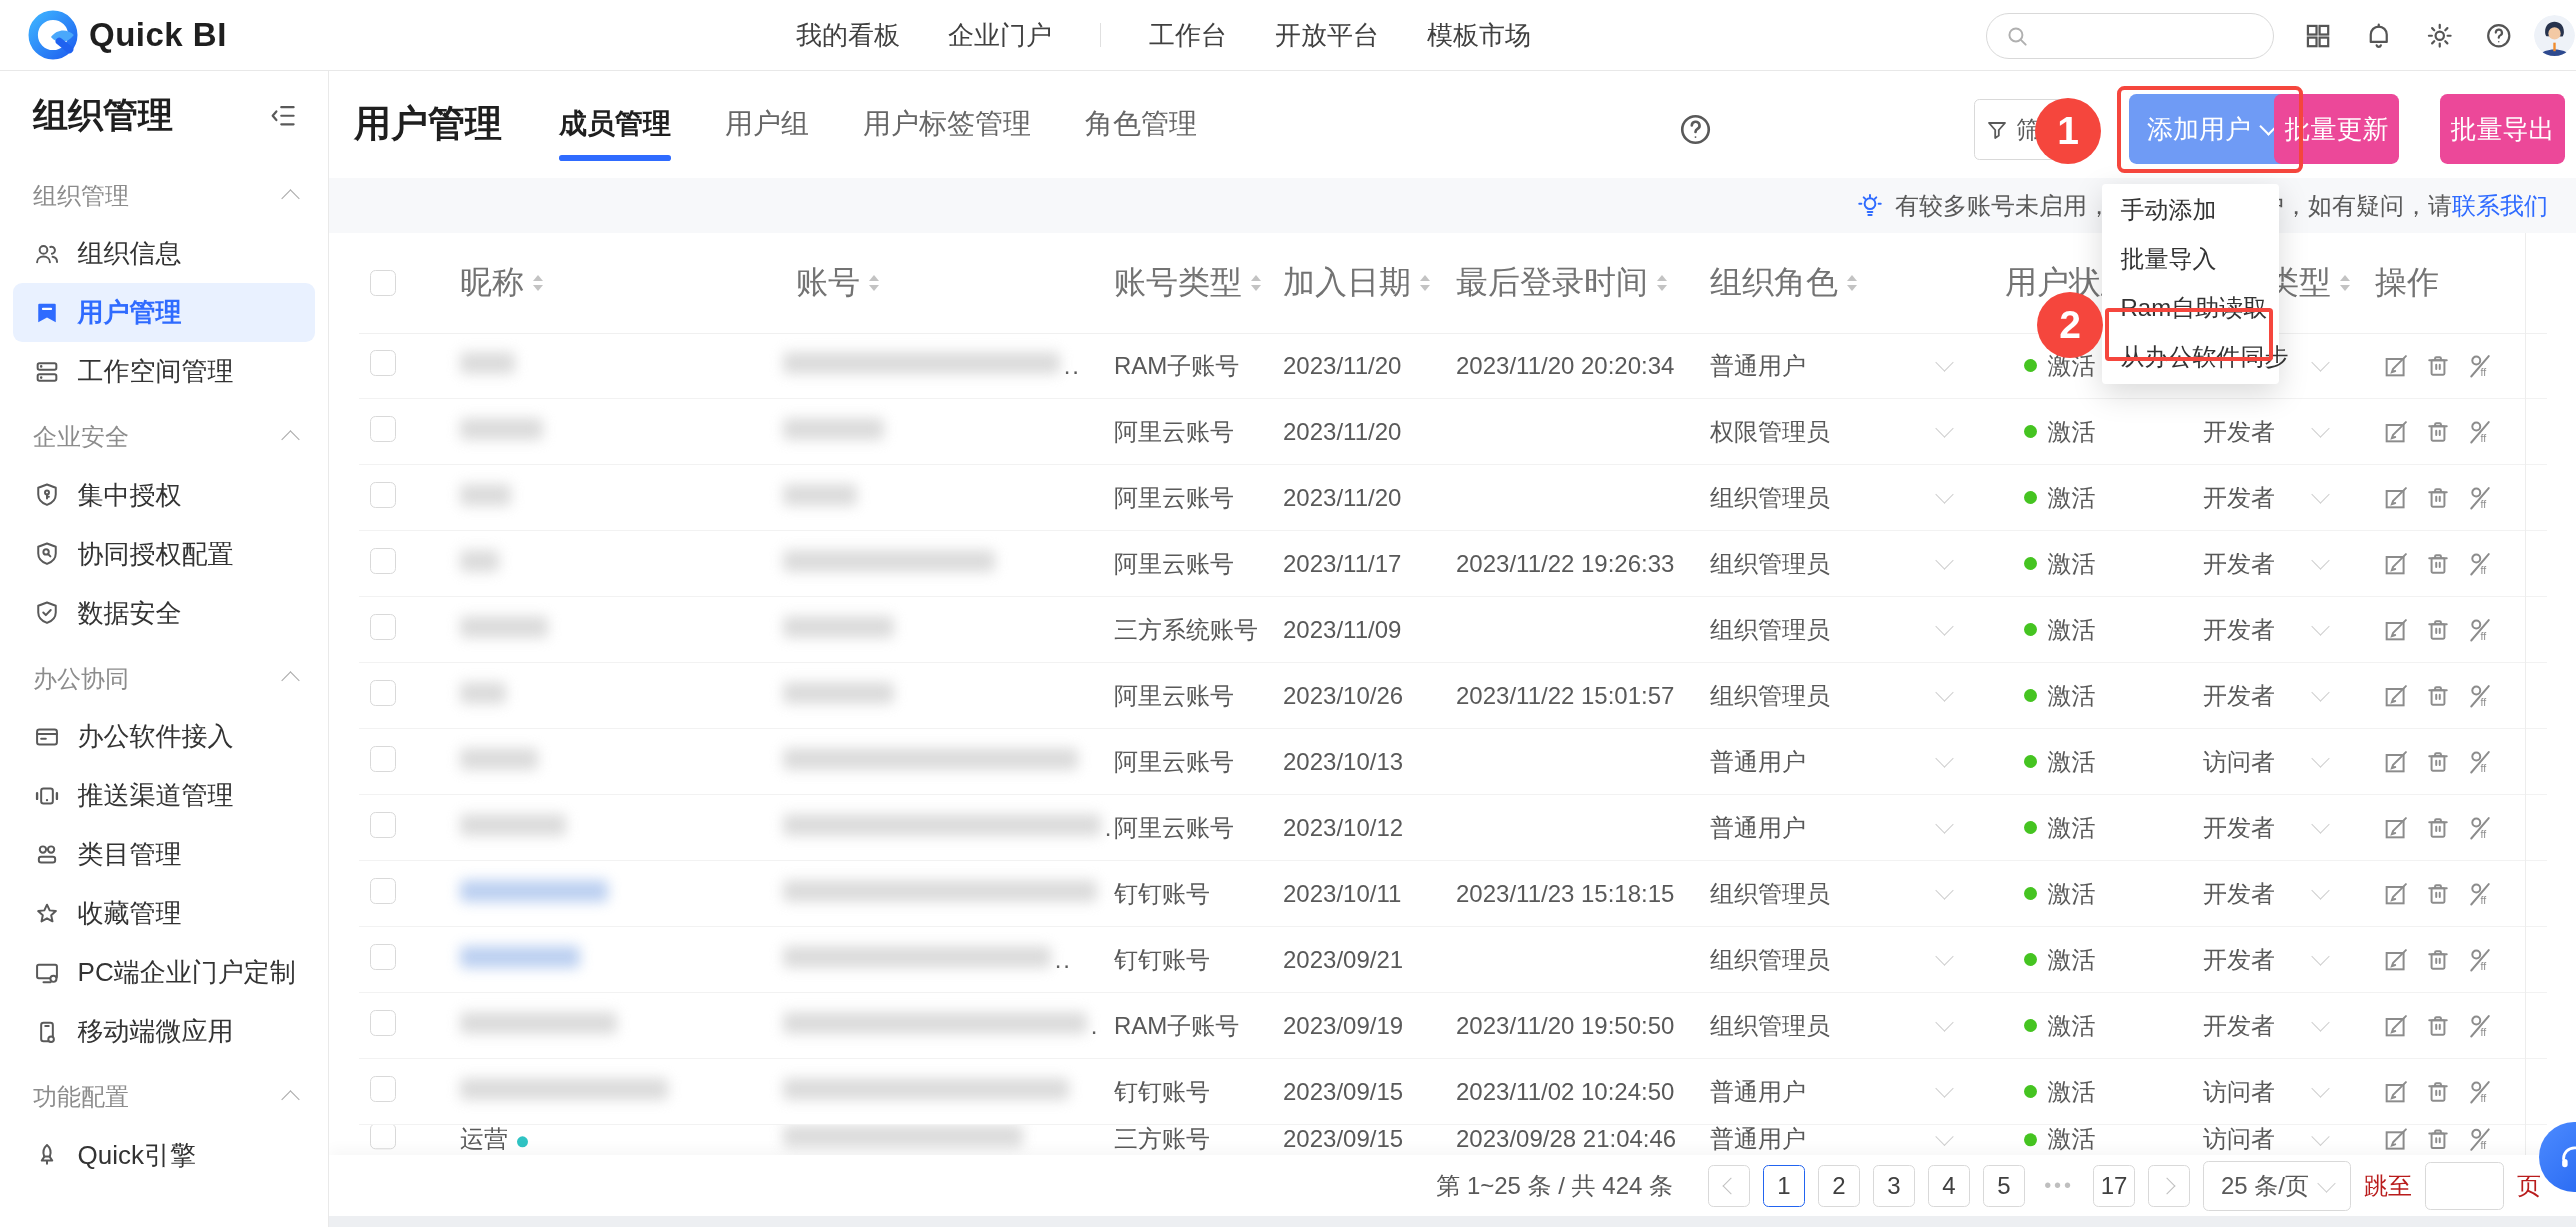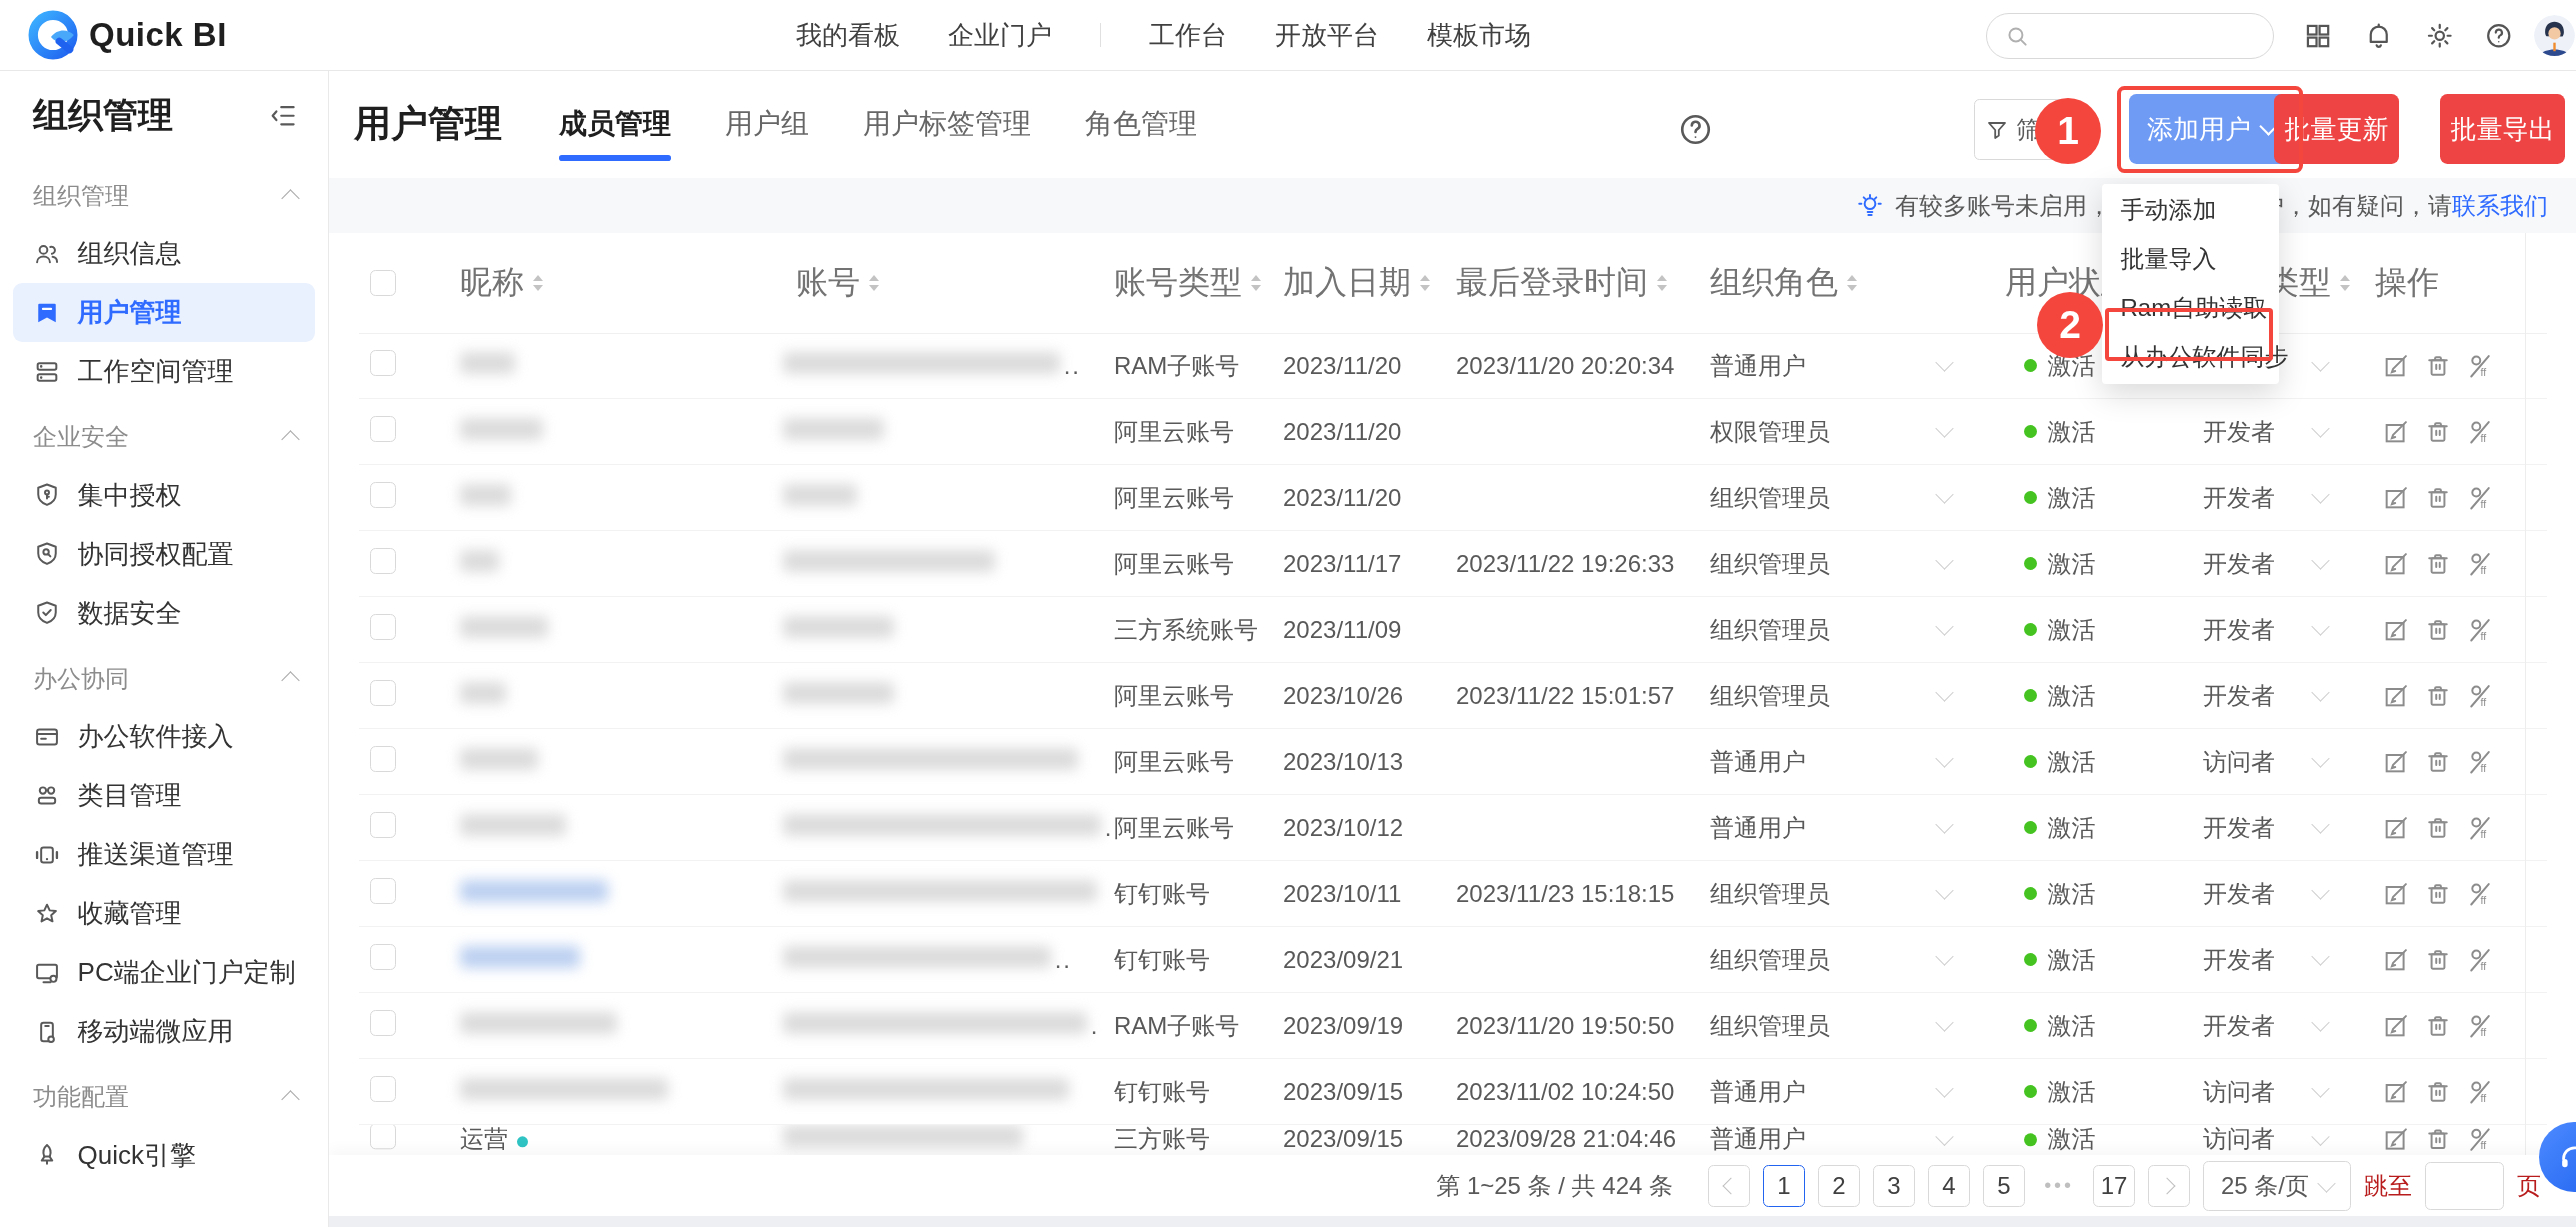--- a/index.html
+++ b/index.html
@@ -49,21 +49,21 @@
   .searchbox{left:1720px;top:100px;width:239px;height:59px;border:0.9px solid #d9d9d9;border-radius:5.5px;display:flex;align-items:center;padding-left:13px;background:#fff;}
   .searchbox .icon{width:24px;height:24px;color:#a6a6a6;}
   .searchbox input{border:none;outline:none;background:transparent;font-size:24px;color:#404040;flex:1;min-width:0;margin-left:7.4px;}
   .searchbox input::placeholder{color:#bfbfbf;}
   .filterbtn{left:1974px;top:99px;width:101px;height:61px;border:0.9px solid #d9d9d9;border-radius:5.5px;background:#fff;
              display:flex;align-items:center;justify-content:center;gap:7.4px;font-size:24px;color:#595959;cursor:pointer;}
   .filterbtn .icon{width:24px;height:24px;}
   .btn{display:flex;align-items:center;justify-content:center;color:#fff;font-size:26px;border-radius:7.4px;cursor:pointer;white-space:nowrap;}
   .addbtn{left:2129px;top:94px;width:164px;height:70px;background:#6f9bf5;gap:11px;}
   .addbtn .chev-dn{width:11px;height:11px;border-right:2.3px solid #fff;border-bottom:2.3px solid #fff;transform:rotate(45deg);margin-top:-5.5px;}
-  .bluebtn{background:#ef4444;}
+  .bluebtn{background:#ec4899;}
   .bupdate{left:2274px;top:94px;width:125px;height:70px;}
   .bexport{left:2440px;top:94px;width:125px;height:70px;}
 
   
   .notice{position:absolute;left:329px;right:0;top:178px;height:55px;background:#f7f8fa;font-size:24px;z-index:1;}
   .notice-left{position:absolute;left:54px;top:0;height:55px;display:flex;align-items:center;color:#404040;}
   .num-green{color:#30bf25;margin:0 9.2px;}
   .num-blue{color:#2f6bff;margin-left:9.2px;}
   .notice-sep{margin:0 3.7px;}
   .notice-right-a{position:absolute;left:1527px;top:0;height:55px;display:flex;align-items:center;gap:11px;color:#595959;}
@@ -297,36 +297,36 @@
           <span class="icon">
             <svg viewBox="0 0 24 24" fill="none" stroke="currentColor" stroke-width="1.7">
               <rect x="3.5" y="5.5" width="17" height="13" rx="2"></rect>
               <path d="M3.5 9.5h17M7 13.5h4" stroke-linecap="round"></path>
             </svg>
           </span>
           <span>办公软件接入</span>
         </div>
         <div class="side-item">
           <span class="icon">
+            <svg viewBox="0 0 24 24" fill="none" stroke="currentColor" stroke-width="1.7" stroke-linecap="round">
+              <rect x="7" y="5.5" width="10" height="13" rx="2"></rect>
+              <path d="M3.5 9.5v5M20.5 9.5v5M12 15.5h.01" stroke-width="2"></path>
+            </svg>
+          </span>
+          <span>推送渠道管理</span>
+        </div>
+        <div class="side-item">
+          <span class="icon">
             <svg viewBox="0 0 24 24" fill="none" stroke="currentColor" stroke-width="1.7">
               <circle cx="8.5" cy="7.3" r="2.7"></circle>
               <circle cx="15.5" cy="7.3" r="2.7"></circle>
               <rect x="5" y="13.5" width="14" height="5" rx="2"></rect>
             </svg>
           </span>
           <span>类目管理</span>
-        </div>
-        <div class="side-item">
-          <span class="icon">
-            <svg viewBox="0 0 24 24" fill="none" stroke="currentColor" stroke-width="1.7" stroke-linecap="round">
-              <rect x="7" y="5.5" width="10" height="13" rx="2"></rect>
-              <path d="M3.5 9.5v5M20.5 9.5v5M12 15.5h.01" stroke-width="2"></path>
-            </svg>
-          </span>
-          <span>推送渠道管理</span>
         </div>
         <div class="side-item">
           <span class="icon">
             <svg viewBox="0 0 24 24" fill="none" stroke="currentColor" stroke-width="1.7" stroke-linejoin="round">
               <path d="M12 4l2.3 4.9 5.3.6-4 3.6 1.1 5.2L12 15.7l-4.7 2.6 1.1-5.2-4-3.6 5.3-.6Z"></path>
             </svg>
           </span>
           <span>收藏管理</span>
         </div>
         <div class="side-item">

